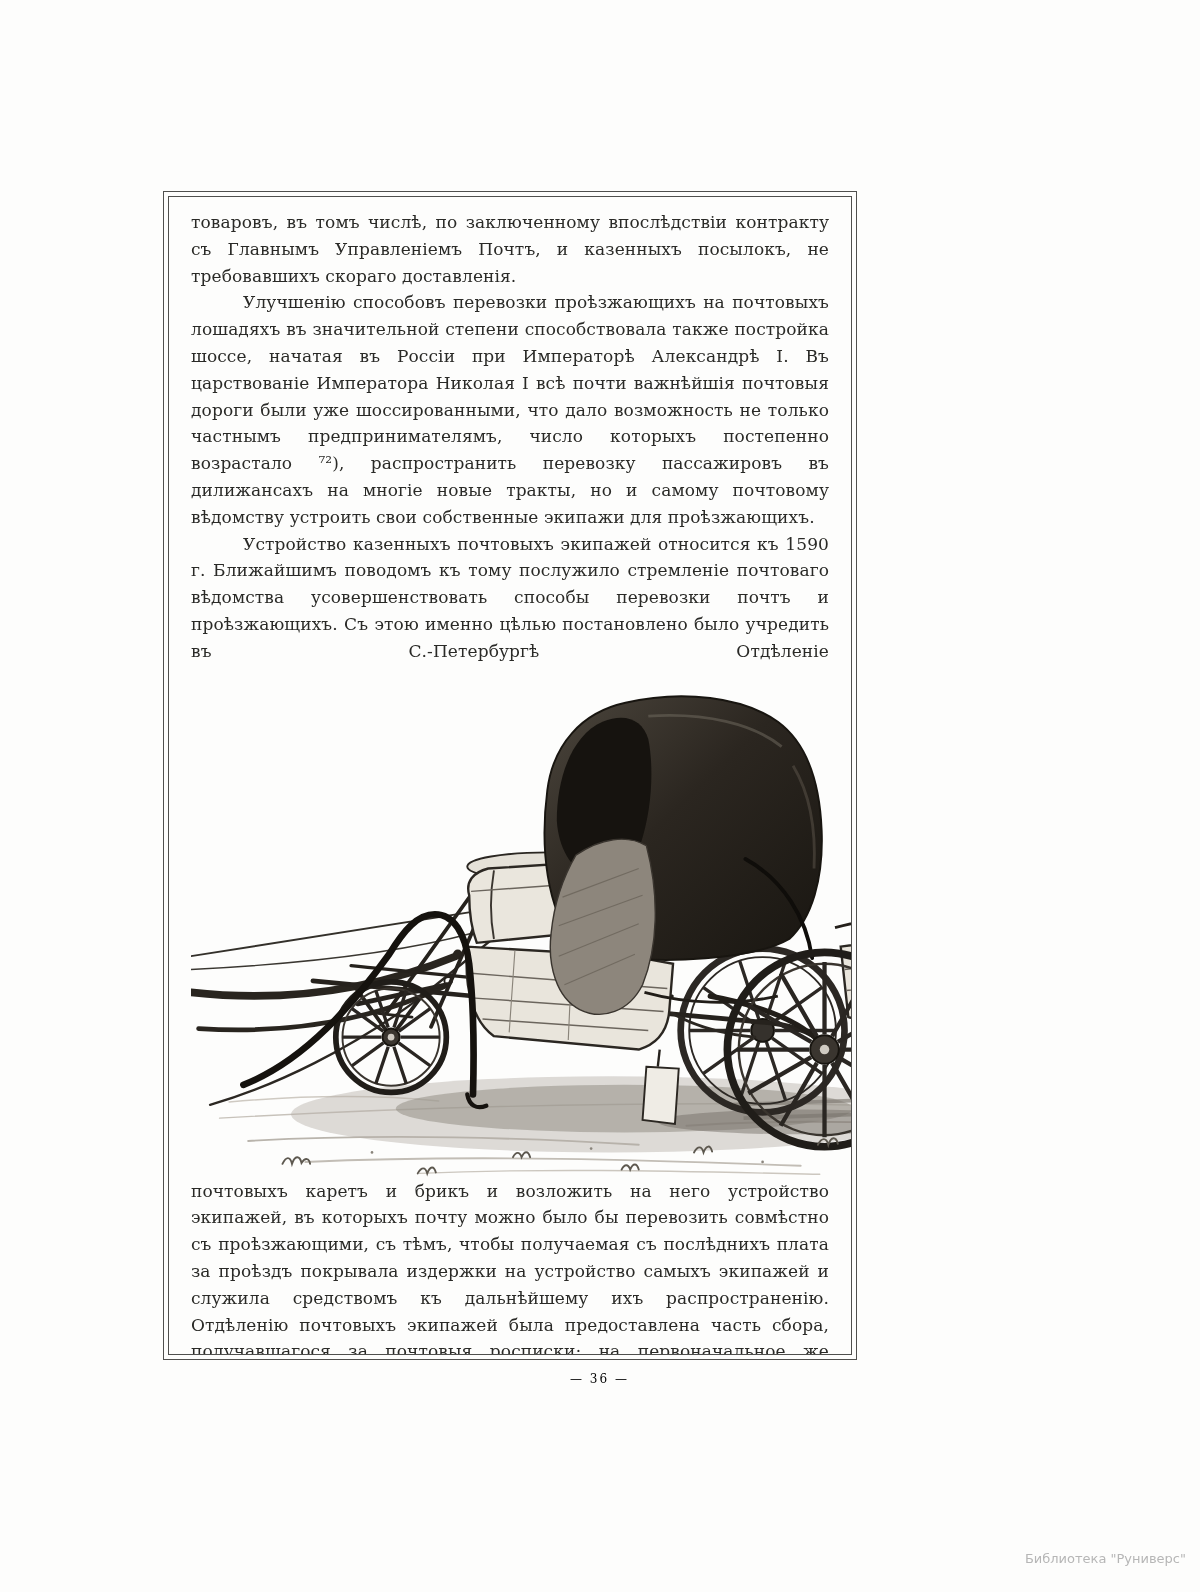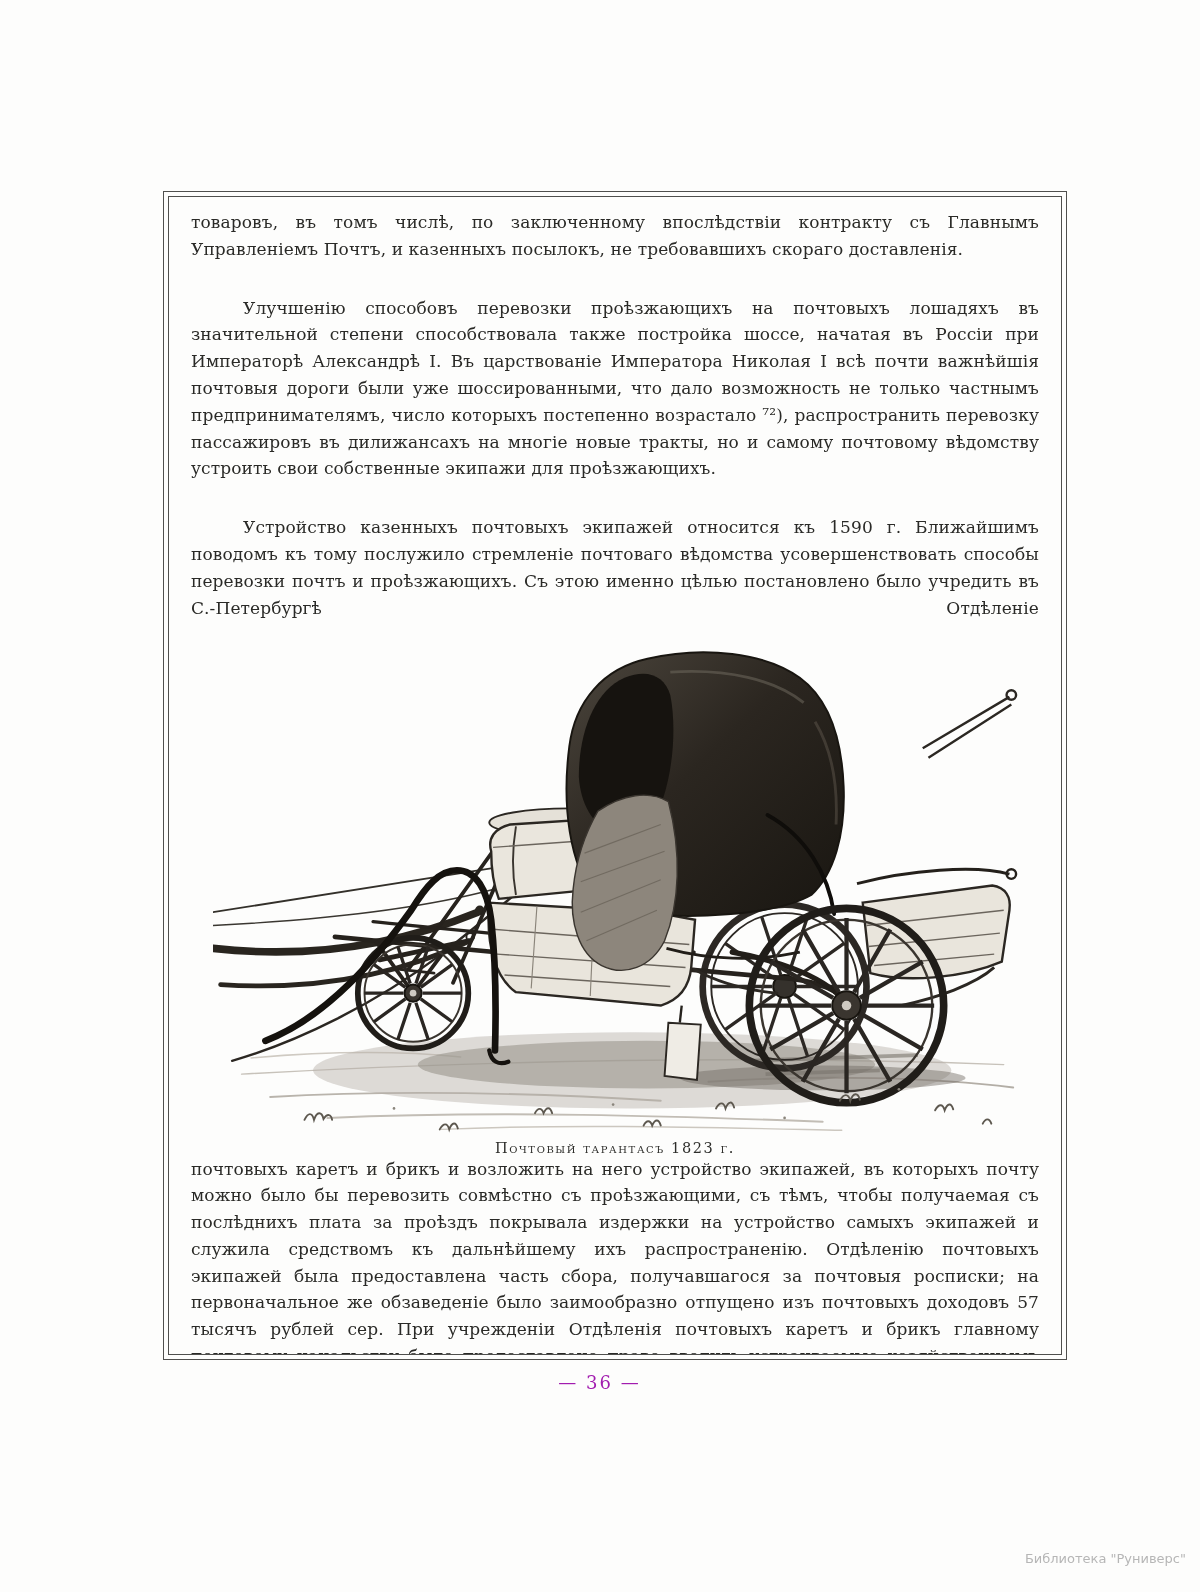--- a/index.html
+++ b/index.html
@@ -1,33 +1,33 @@
 <!DOCTYPE html>
 <html><head>
 <meta charset="utf-8">
 <style>
   html,body{margin:0;padding:0;}
   body{width:1200px;height:1592px;background:#fdfdfc;overflow:hidden;
        font-family:"DejaVu Serif", serif;}
   .page{position:relative;width:1200px;height:1592px;background:#fdfdfc;}
-  .frame-outer{position:absolute;left:163px;top:191px;width:904px;height:1169px;
+  .frame-outer{position:absolute;left:163px;top:191px;width:694px;height:1169px;
        border:1px solid #4f4f4d;box-sizing:border-box;background:#fdfdfc;}
   .frame-inner{position:absolute;left:4px;top:4px;right:4px;bottom:4px;
        border:1px solid #4f4f4d;overflow:hidden;}
   .content{padding:12px 22px 0 22px;}
   .para{margin:0;font-size:17px;line-height:26.8px;color:#2a2a27;
        text-align:justify;letter-spacing:.1px;}
-  .para.indent{text-indent:52px;margin-top:32px;}
+  .para.indent{text-indent:52px;}
   .para.fill-last{text-align-last:justify;}
   figure{margin:13px auto 0 auto;width:805px;text-align:center;}
   figure svg{display:block;width:805px;height:auto;}
   figcaption{margin-top:5px;font-size:14.5px;color:#2d2d2a;
        font-variant:small-caps;letter-spacing:1.6px;}
   .page-number{position:absolute;left:163px;top:1372px;width:873px;
-       text-align:center;font-size:18px;color:#a21caf;letter-spacing:2px;}
+       text-align:center;font-size:12px;color:#000000;letter-spacing:2px;}
   .watermark{position:absolute;right:14px;top:1551px;
        font-family:"DejaVu Sans", sans-serif;font-size:13px;color:#b6b6b6;}
 </style>
 </head>
 <body>
 
 <div class="page">
   <div class="frame-outer">
     <div class="frame-inner">
       <div class="content">
@@ -168,21 +168,20 @@
               <path d="M 658,490 c 4,-8 9,-8 11,0 c 3,-9 8,-9 10,-1"></path>
               <path d="M 758,500 c 4,-7 8,-7 10,0 c 3,-8 7,-8 9,-1"></path>
               <path d="M 808,514 c 3,-6 7,-6 9,0"></path>
               <path d="M 452,516 c 3,-6 7,-6 9,0 c 3,-7 7,-7 9,0"></path>
               <circle cx="190" cy="498" r="1.4" fill="#8a857c" stroke="none"></circle>
               <circle cx="420" cy="494" r="1.4" fill="#8a857c" stroke="none"></circle>
               <circle cx="600" cy="508" r="1.4" fill="#8a857c" stroke="none"></circle>
               <circle cx="720" cy="478" r="1.4" fill="#8a857c" stroke="none"></circle>
             </g>
           </svg>
-          <figcaption>Почтовый тарантасъ 1823 г.</figcaption>
         </figure>
 
         <p class="para">почтовыхъ каретъ и брикъ и возложить на него устройство экипажей, въ которыхъ почту можно было бы перевозить совмѣстно съ проѣзжающими, съ тѣмъ, чтобы получаемая съ послѣднихъ плата за проѣздъ покрывала издержки на устройство самыхъ экипажей и служила средствомъ къ дальнѣйшему ихъ распространенію. Отдѣленію почтовыхъ экипажей была предоставлена часть сбора, получавшагося за почтовыя росписки; на первоначальное же обзаведеніе было заимообразно отпущено изъ почтовыхъ доходовъ 57 тысячъ рублей сер. При учрежденіи Отдѣленія почтовыхъ каретъ и брикъ главному почтовому начальству было предоставлено право вводить устраиваемые хозяйственнымъ способомъ почтовые экипажи на трактахъ по его усмотрѣнію ⁷³), при чемъ самые экипажи были освобождены отъ шоссейныхъ сборовъ.</p>
 
       </div>
     </div>
   </div>
 
   <div class="page-number">— 36 —</div>
   <div class="watermark">Библиотека "Руниверс"</div>

